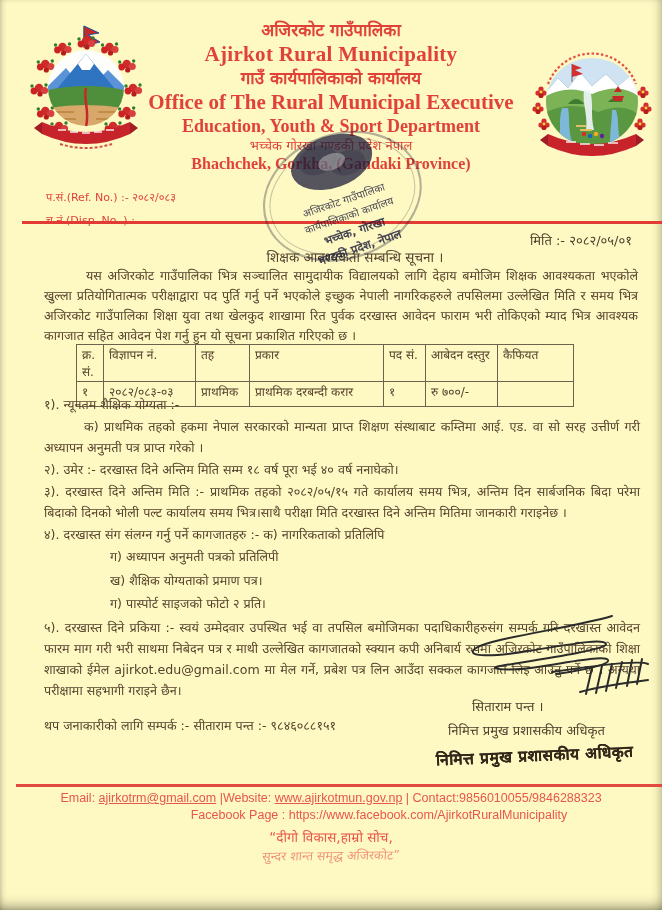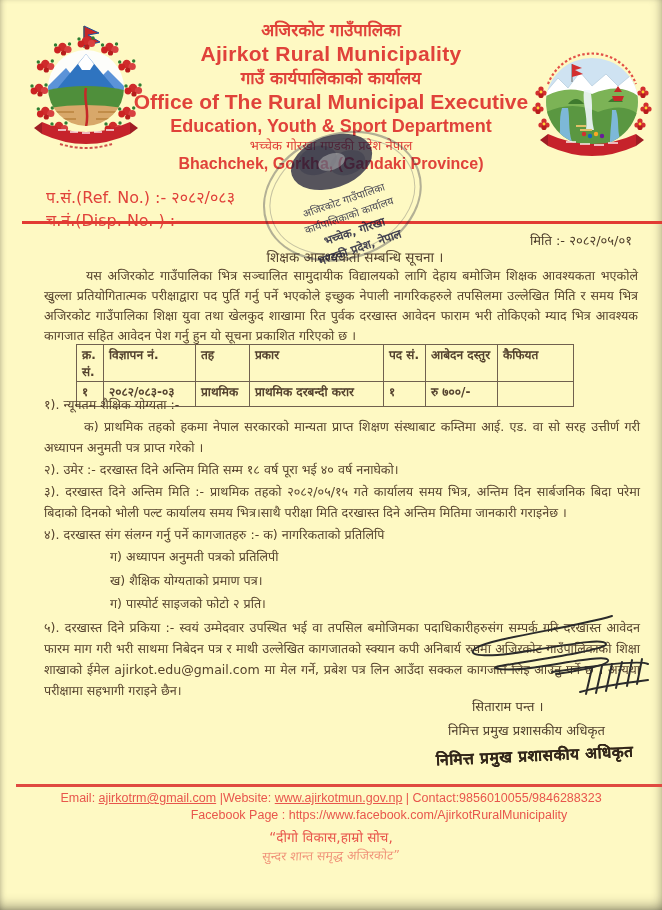--- a/index.html
+++ b/index.html
@@ -6,45 +6,45 @@
   .page{
     position:relative;width:662px;height:910px;overflow:hidden;
     background:#fef9c3;
     font-family:"DejaVu Sans",sans-serif;
     color:#4c3c2a;
     box-shadow:inset 0 -10px 14px -8px rgba(0,0,0,.45),
                inset -8px 0 12px -8px rgba(0,0,0,.3),
                inset 3px 0 6px -3px rgba(0,0,0,.25);
   }
   .red{color:#e0423a;}
-  .serif{font-family:Liberation Sans, sans-serif;}
+  .serif{font-family:Liberation Serif, serif;}
   
   .hdr{position:absolute;left:130px;top:20px;width:402px;text-align:center;line-height:1.25;}
   .h-np1{font-size:17px;font-weight:bold;}
   .h-en1{font-size:21px;font-weight:bold;letter-spacing:.3px;}
   .h-np2{font-size:17px;font-weight:bold;}
   .h-en2{font-size:21px;font-weight:bold;}
   .h-np3{font-size:14px;margin-top:2px;}
   .h-en3{font-size:18px;font-weight:bold;}
   .h-np4{font-size:13px;}
   .h-en4{font-size:16px;font-weight:bold;}
   .logo{position:absolute;}
   .logo-l{left:24px;top:24px;width:124px;height:128px;}
   .logo-r{right:6px;top:30px;width:128px;height:130px;}
   
   .stamp{position:absolute;left:244px;top:104px;width:200px;height:195px;z-index:5;pointer-events:none;}
   
-  .refs{position:absolute;left:46px;top:186px;font-size:16px;line-height:23px;}
+  .refs{position:absolute;left:46px;top:186px;font-size:11px;line-height:23px;}
   .rule-top{position:absolute;left:22px;right:0;top:221px;height:3px;background:#e23b33;}
   .date{position:absolute;right:30px;top:231px;font-size:13px;}
   .doc-title{position:absolute;left:0;width:100%;top:248px;text-align:center;font-size:13.5px;color:#54422e;padding-left:24px;}
   
   .para{position:absolute;left:44px;top:266px;width:594px;font-size:12.6px;line-height:20px;text-align:justify;text-indent:42px;color:#55422d;}
   table.tb{position:absolute;left:76px;top:344px;border-collapse:collapse;font-size:12px;color:#54422e;}
-  table.tb td,table.tb th{border:1px solid #70614f;padding:1px 5px;font-weight:bold;text-align:left;vertical-align:top;}
+  table.tb td,table.tb th{border:1px solid #70614f;padding:1px 5px;font-weight:normal;text-align:left;vertical-align:top;}
   table.tb th{height:32px;}
   table.tb td{height:22px;}
   .list{position:absolute;left:44px;top:394px;width:596px;font-size:12.6px;color:#55422d;}
   .list p{margin:0 0 1px 0;line-height:21px;text-align:justify;}
   .list p.wrapk{text-indent:40px;}
   .list p.sub{margin-left:66px;line-height:22.5px;text-align:left;}
   .list p.nf{text-align:left;}
   
   .sig{position:absolute;left:452px;top:608px;width:200px;height:100px;z-index:4;}
   .sig-name{position:absolute;left:472px;top:697px;font-size:13px;color:#50402d;}
@@ -231,20 +231,21 @@
   <div class="list">
     <p class="nf">१). न्यूनतम शैक्षिक योग्यता :-</p>
     <p class="wrapk">क) प्राथमिक तहको हकमा नेपाल सरकारको मान्यता प्राप्त शिक्षण संस्थाबाट कम्तिमा आई. एड. वा सो सरह उत्तीर्ण गरी अध्यापन अनुमती पत्र प्राप्त गरेको ।</p>
     <p class="nf">२). उमेर :- दरखास्त दिने अन्तिम मिति सम्म १८ वर्ष पूरा भई ४० वर्ष ननाघेको।</p>
     <p>३). दरखास्त दिने अन्तिम मिति :-  प्राथमिक तहको २०८२/०५/१५ गते  कार्यालय समय भित्र, अन्तिम दिन सार्बजनिक बिदा परेमा बिदाको दिनको भोली पल्ट कार्यालय समय भित्र।साथै परीक्षा मिति दरखास्त दिने अन्तिम मितिमा जानकारी गराइनेछ ।</p>
     <p class="nf">४). दरखास्त संग संलग्न गर्नु पर्ने कागजातहरु :- क) नागरिकताको प्रतिलिपि</p>
     <p class="sub">ग) अध्यापन अनुमती पत्रको प्रतिलिपी</p>
     <p class="sub">ख) शैक्षिक योग्यताको प्रमाण पत्र।</p>
     <p class="sub">ग) पास्पोर्ट साइजको फोटो २ प्रति।</p>
     <p>५). दरखास्त दिने प्रकिया :- स्वयं उम्मेदवार उपस्थित भई वा तपसिल बमोजिमका पदाधिकारीहरुसंग सम्पर्क गरि दरखास्त आवेदन फारम माग गरी भरी साथमा निबेदन पत्र र माथी उल्लेखित कागजातको स्क्यान कपी अनिबार्य रुपमा अजिरकोट गाउँपालिकाको शिक्षा शाखाको ईमेल ajirkot.edu@gmail.com मा मेल गर्ने, प्रबेश पत्र लिन आउँदा सक्कल कागजात लिइ आउनु पर्ने छ । अन्यथा परीक्षामा सहभागी गराइने छैन।</p>
+    <p class="nf" style="margin-top:14px">थप जनाकारीको लागि सम्पर्क :- सीताराम पन्त :- ९८४६०८८१५१</p>
   </div>
 
   <svg class="sig" viewBox="0 0 200 100">
     <g stroke="#2b2b2b" stroke-width="2" fill="none" stroke-linecap="round">
       <path d="M160,8 C120,20 40,30 24,40 C12,48 34,50 76,43 C120,36 152,30 154,36 C156,42 70,54 48,58 C32,61 58,64 92,58 C128,52 158,47 156,53 C154,58 120,64 104,66"></path>
       <path d="M100,64 C140,58 188,52 196,56"></path>
       <path d="M140,60 l-6,26"></path>
         <path d="M150,58 l-6,27"></path>
         <path d="M160,56 l-6,27"></path>
       <path d="M170,54 l-6,26"></path>

